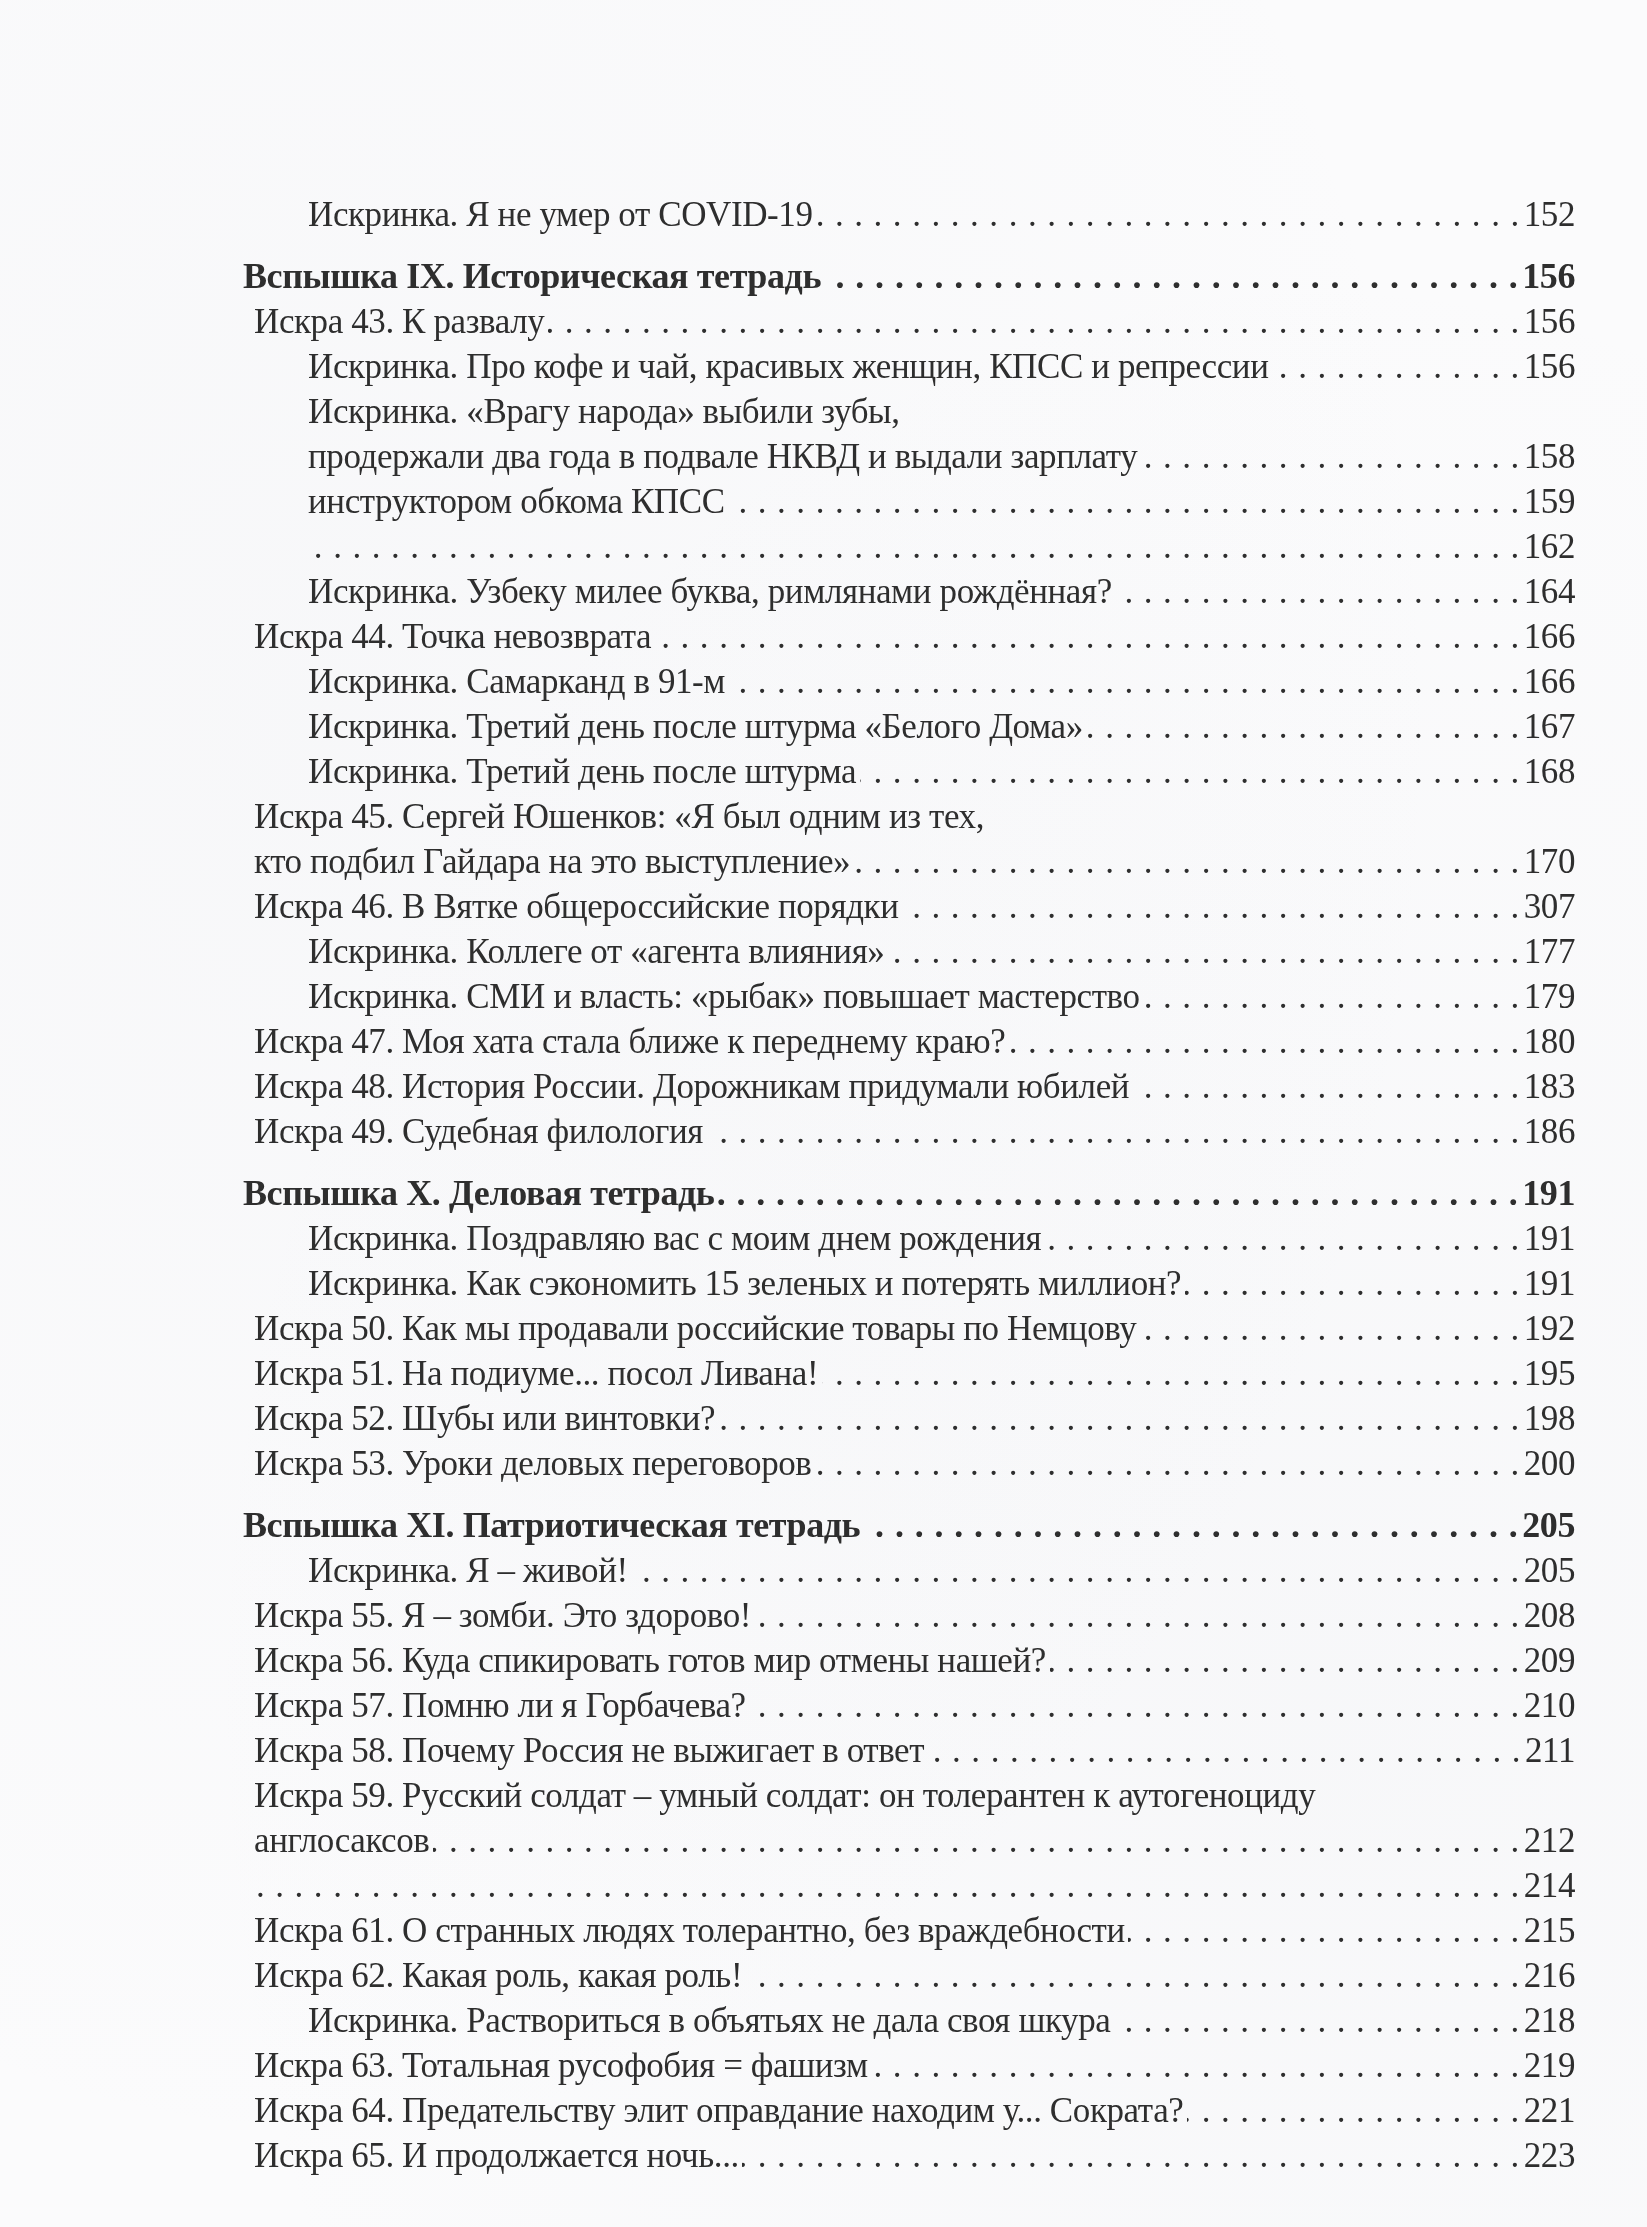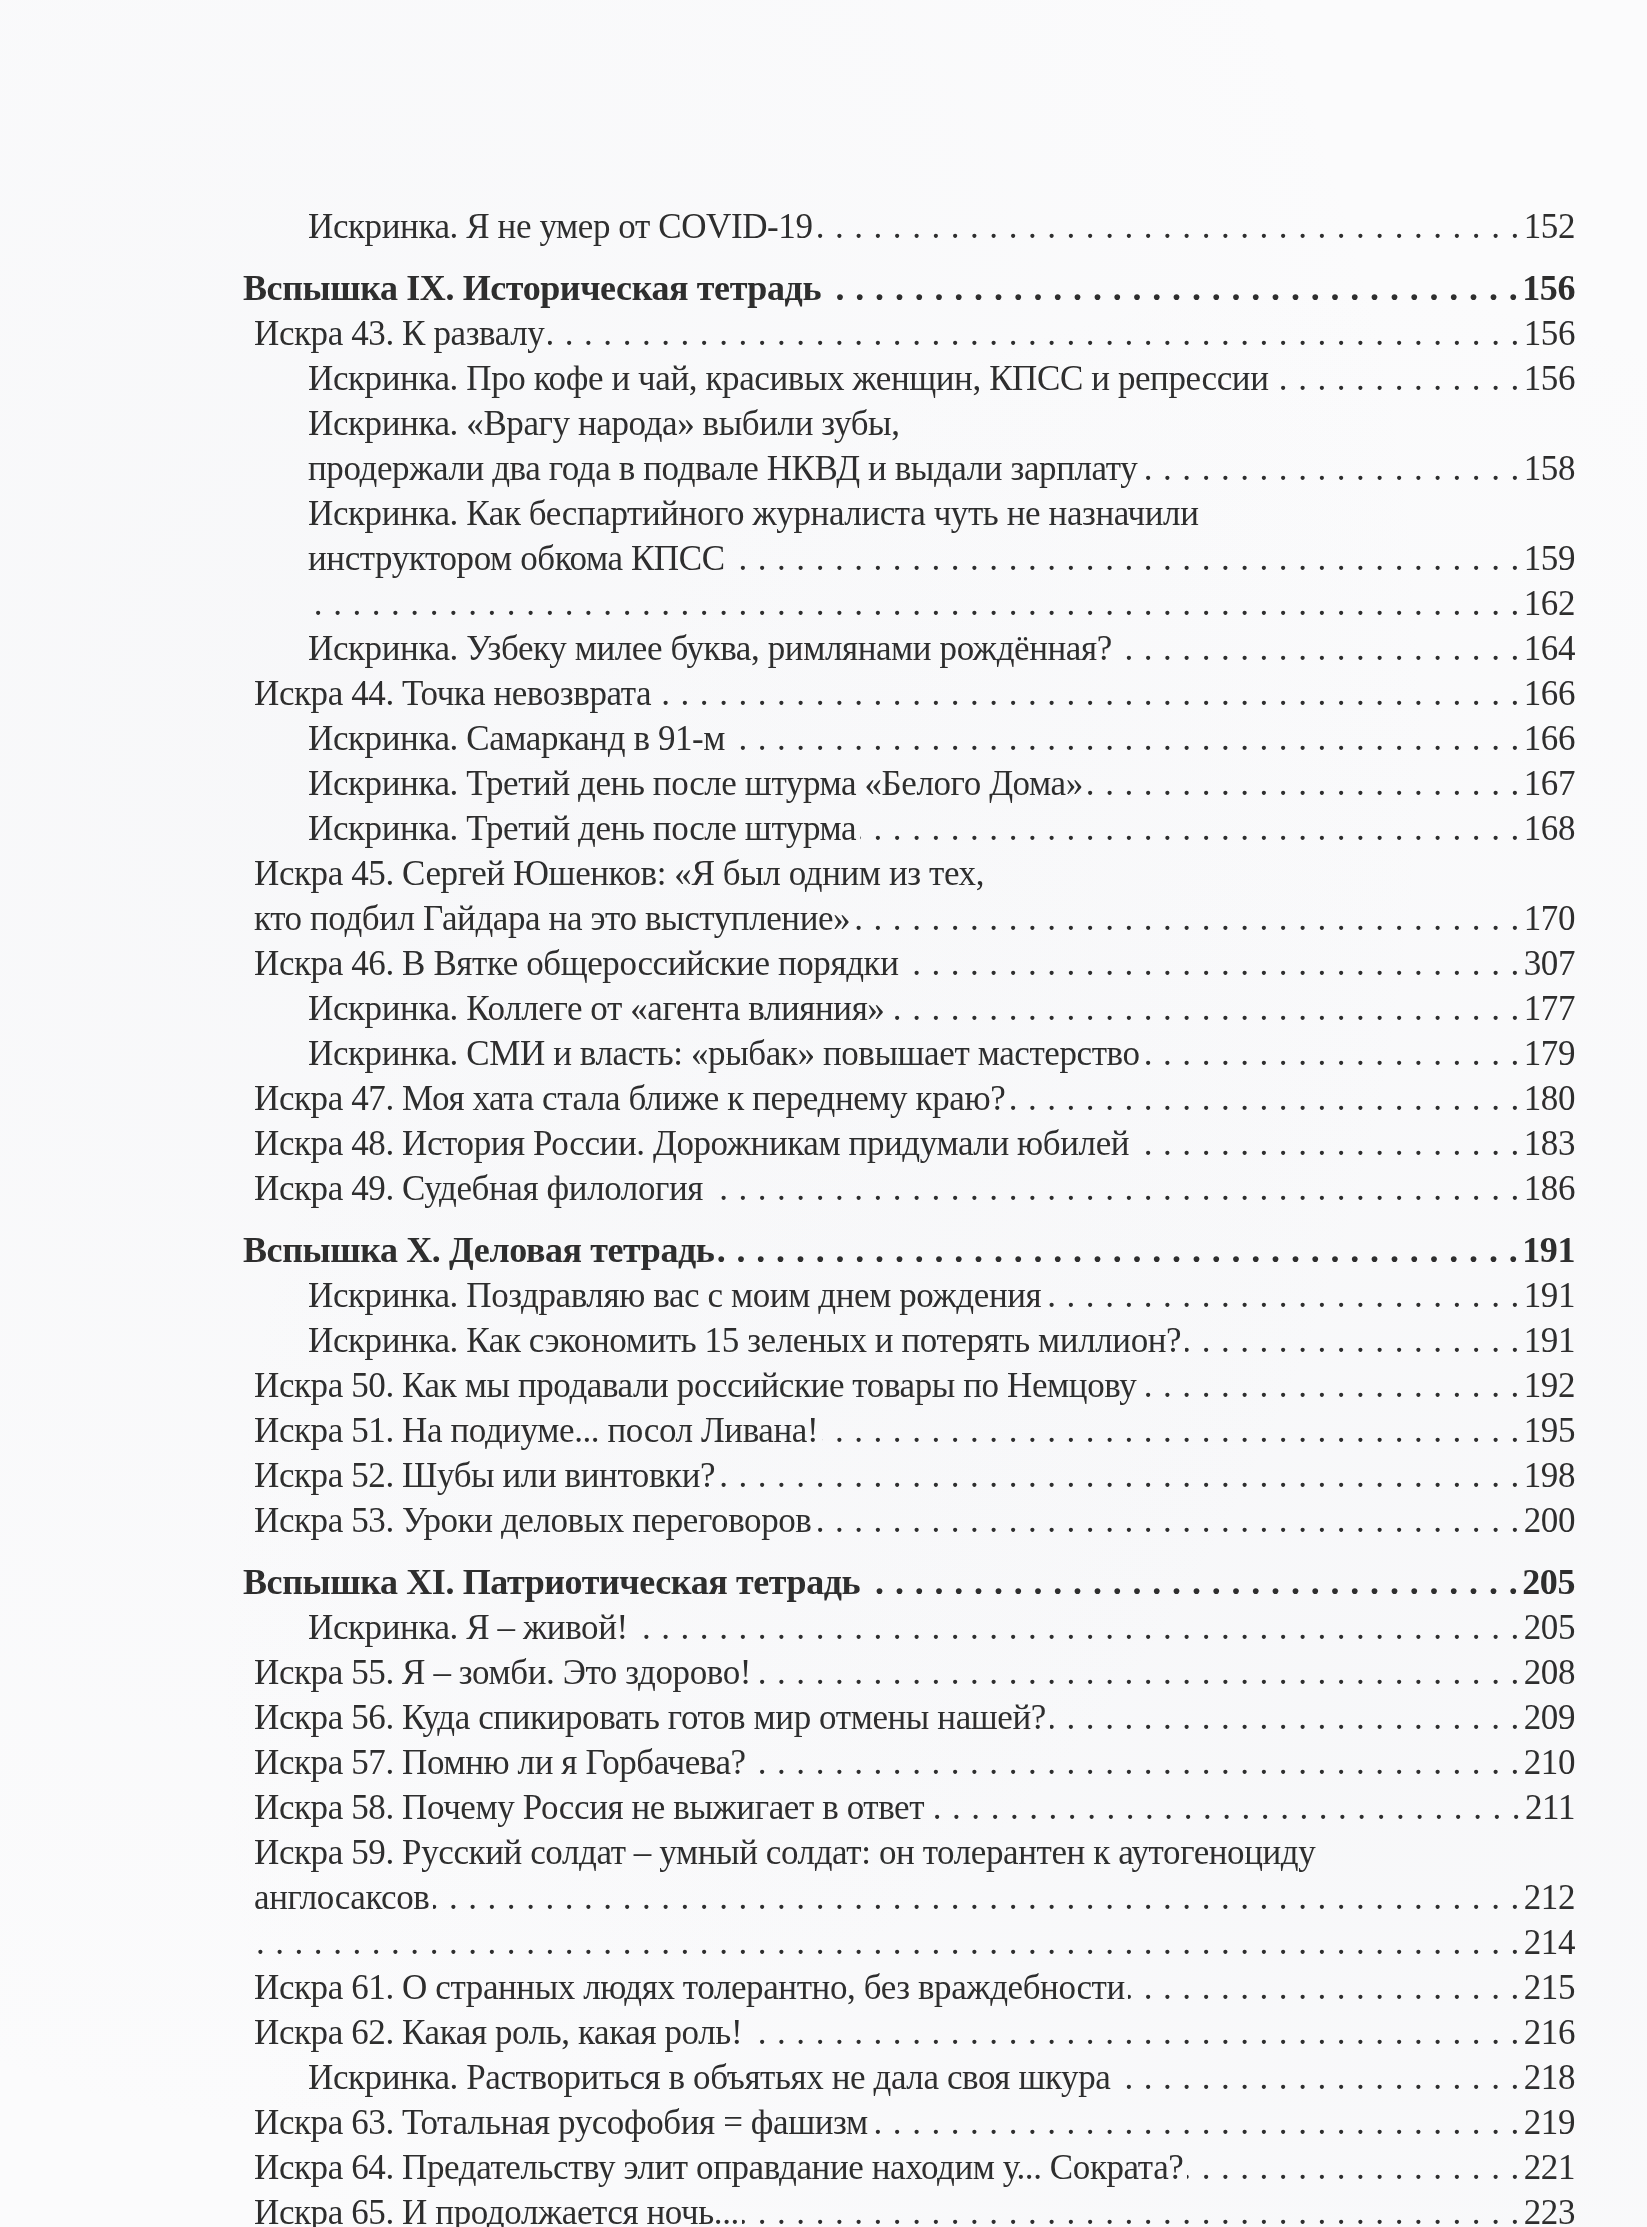--- a/index.html
+++ b/index.html
@@ -32,21 +32,21 @@
     line-height: 45px;
     height: 45px;
     white-space: nowrap;
     letter-spacing: -0.4px;
   }
   .row.part {
     font-weight: bold;
     font-size: 36px;
     margin-top: 17px;
   }
-  .row.first { margin-top: 12px; }
+  .row.first { margin-top: 0; }
   .row.lvl0 { padding-left: 0; margin-left: 40px; }
   .row.lvl1 { padding-left: 51px; }
   .row.lvl2 { padding-left: 105px; }
   .title { flex: 0 0 auto; }
   .dots {
     flex: 1 1 auto;
     overflow: hidden;
     margin: 0 3.6px;
     position: relative;
     height: 45px;
@@ -90,25 +90,20 @@
       <div class="row lvl2 nodots">
         <span class="title">Искринка. «Врагу народа» выбили зубы,</span>
         <span class="dots"></span>
         <span class="page-num"></span>
       </div>
       <div class="row lvl2">
         <span class="title">продержали два года в подвале НКВД и выдали зарплату</span>
         <span class="dots"></span>
         <span class="page-num">158</span>
       </div>
-      <div class="row lvl2 nodots">
-        <span class="title">Искринка. Как беспартийного журналиста чуть не назначили</span>
-        <span class="dots"></span>
-        <span class="page-num"></span>
-      </div>
       <div class="row lvl2">
         <span class="title">инструктором обкома КПСС</span>
         <span class="dots"></span>
         <span class="page-num">159</span>
       </div>
       <div class="row lvl2">
         <span class="dots"></span>
         <span class="page-num">162</span>
       </div>
       <div class="row lvl2">

